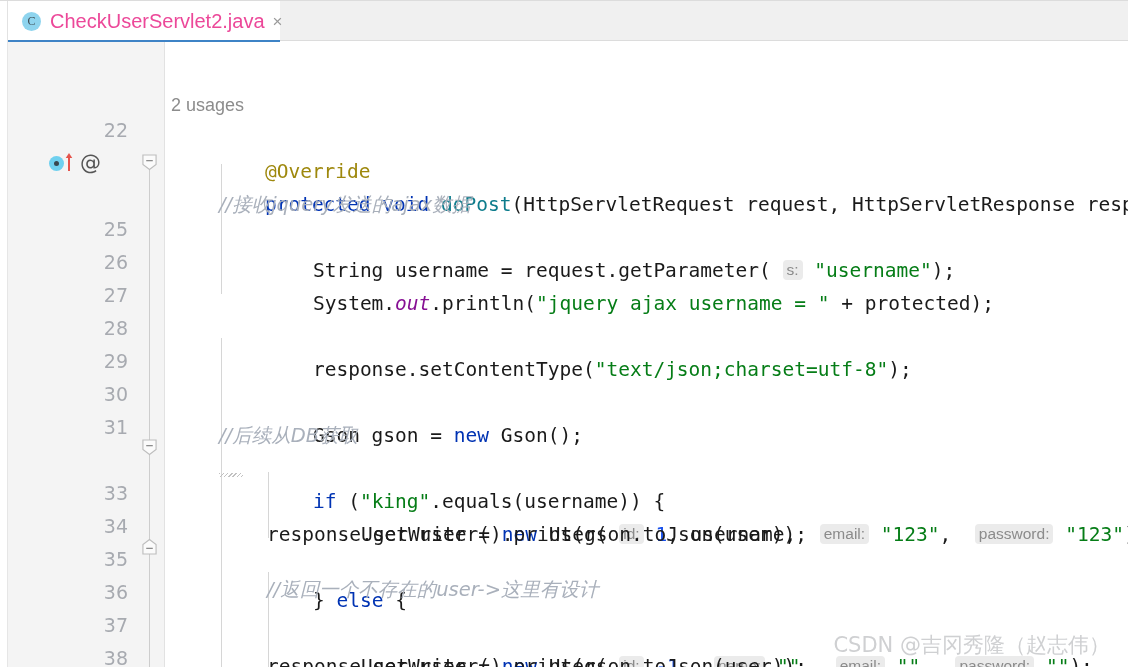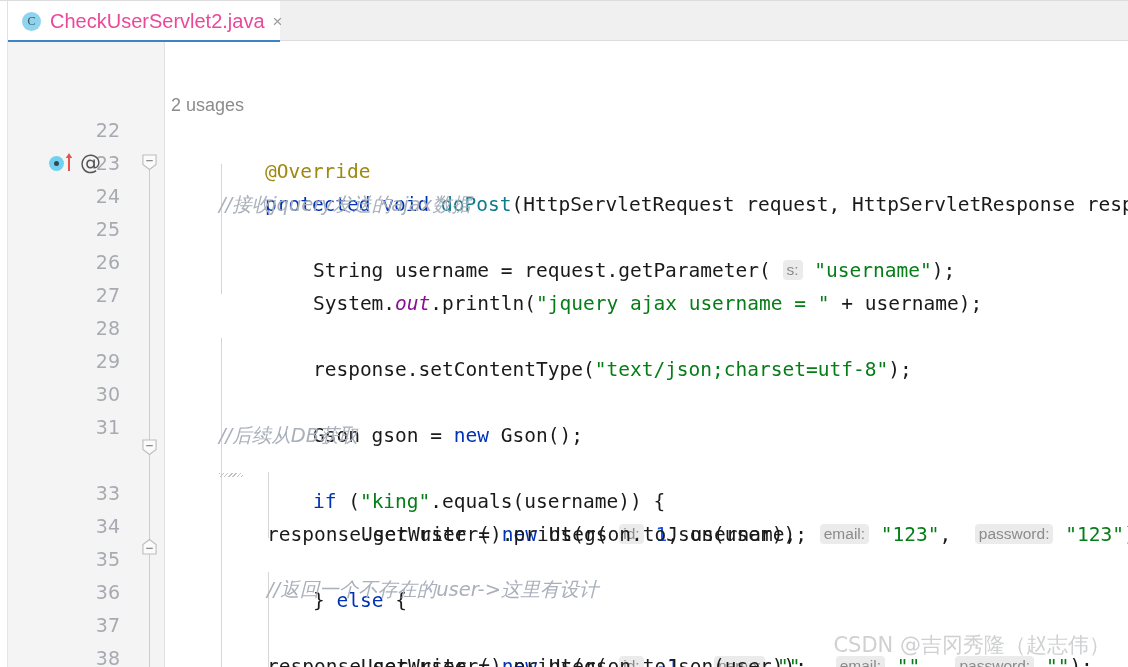--- a/index.html
+++ b/index.html
@@ -92,21 +92,21 @@
     position: absolute; left: 166px; top: 0;
     width: 962px; height: 625px;
     overflow: hidden;
   }
   .lnum {
     position: absolute;
     width: 120px; text-align: right;
     font-family: "DejaVu Sans", sans-serif;
     font-size: 19px;
     color: #a7aab0;
-    height: 33px; line-height: 33px;
+    height: 33px; line-height: 33px; padding-left: 8px;
   }
 
   
   .code {
     position: absolute;
     left: 0;
     height: 33px; line-height: 33px;
     font-family: "DejaVu Sans Mono", monospace;
     font-size: 19.5px;
     color: #1a1a1a;
@@ -202,22 +202,20 @@
     </div>
     <div class="tab-underline"></div>
   </div>
 
   <div class="editor">
     <div class="editor-leftstrip"></div>
 
     <div class="gutter">
 
       <span class="lnum" style="left:-8px; top:72px;">22</span>
-      <span class="lnum" style="left:-8px; top:105px;">23</span>
-      <span class="lnum" style="left:-8px; top:138px;">24</span>
       <span class="lnum" style="left:-8px; top:171px;">25</span>
       <span class="lnum" style="left:-8px; top:204px;">26</span>
       <span class="lnum" style="left:-8px; top:237px;">27</span>
       <span class="lnum" style="left:-8px; top:270px;">28</span>
       <span class="lnum" style="left:-8px; top:303px;">29</span>
       <span class="lnum" style="left:-8px; top:336px;">30</span>
       <span class="lnum" style="left:-8px; top:369px;">31</span>
       <span class="lnum" style="left:-8px; top:435px;">33</span>
       <span class="lnum" style="left:-8px; top:468px;">34</span>
       <span class="lnum" style="left:-8px; top:501px;">35</span>
@@ -268,21 +266,21 @@
         <span class="kw">protected</span><span> </span><span class="kw">void</span><span> </span><span class="method">doPost</span><span>(HttpServletRequest request, HttpServletResponse response)</span>
       </div>
 
       <div class="code cmt cjk" style="top:146px; left:53px;">//接收jquery发送的ajax数据</div>
 
       <div class="code" style="top:179px; left:53px;">
         <span>String username = request.getParameter(</span><span> </span><span class="phint">s:</span><span> </span><span class="str">"username"</span><span>);</span>
       </div>
 
       <div class="code" style="top:212px; left:53px;">
-        <span>System.</span><span class="staticf">out</span><span>.println(</span><span class="str">"jquery ajax username = "</span><span> + username);</span>
+        <span>System.</span><span class="staticf">out</span><span>.println(</span><span class="str">"jquery ajax username = "</span><span> + protected);</span>
       </div>
 
       <div class="code" style="top:278px; left:53px;">
         <span>response.setContentType(</span><span class="str">"text/json;charset=utf-8"</span><span>);</span>
       </div>
 
       <div class="code" style="top:344px; left:53px;">
         <span>Gson gson = </span><span class="kw">new</span><span> Gson();</span>
       </div>
 

